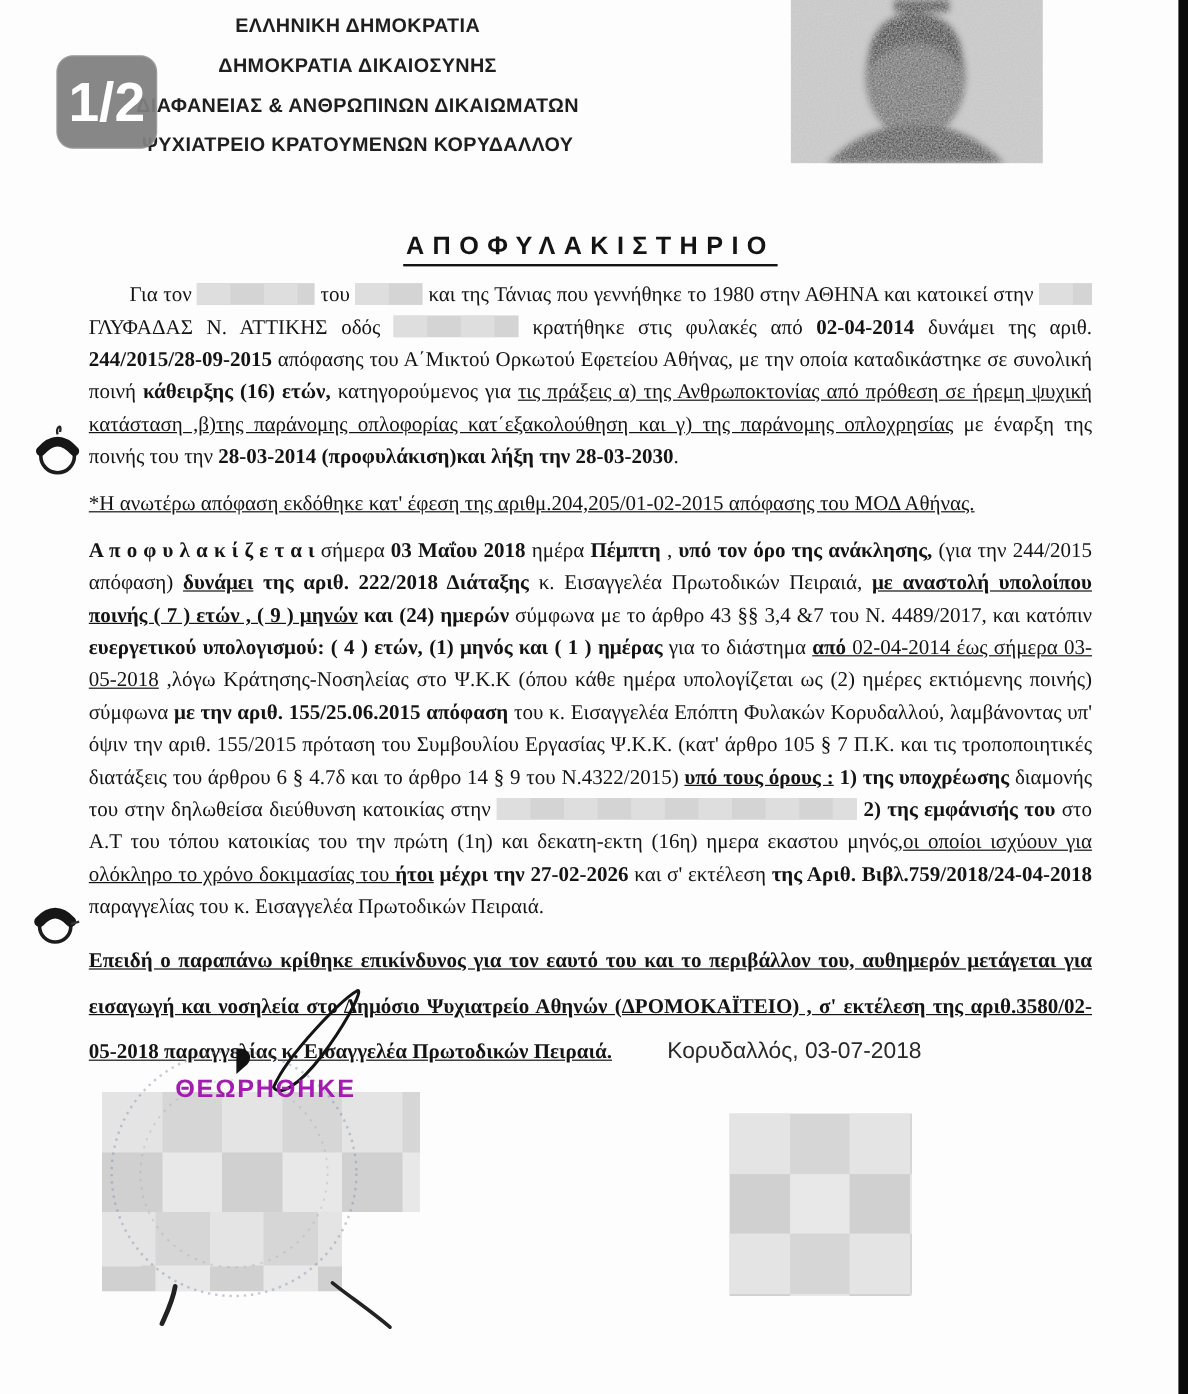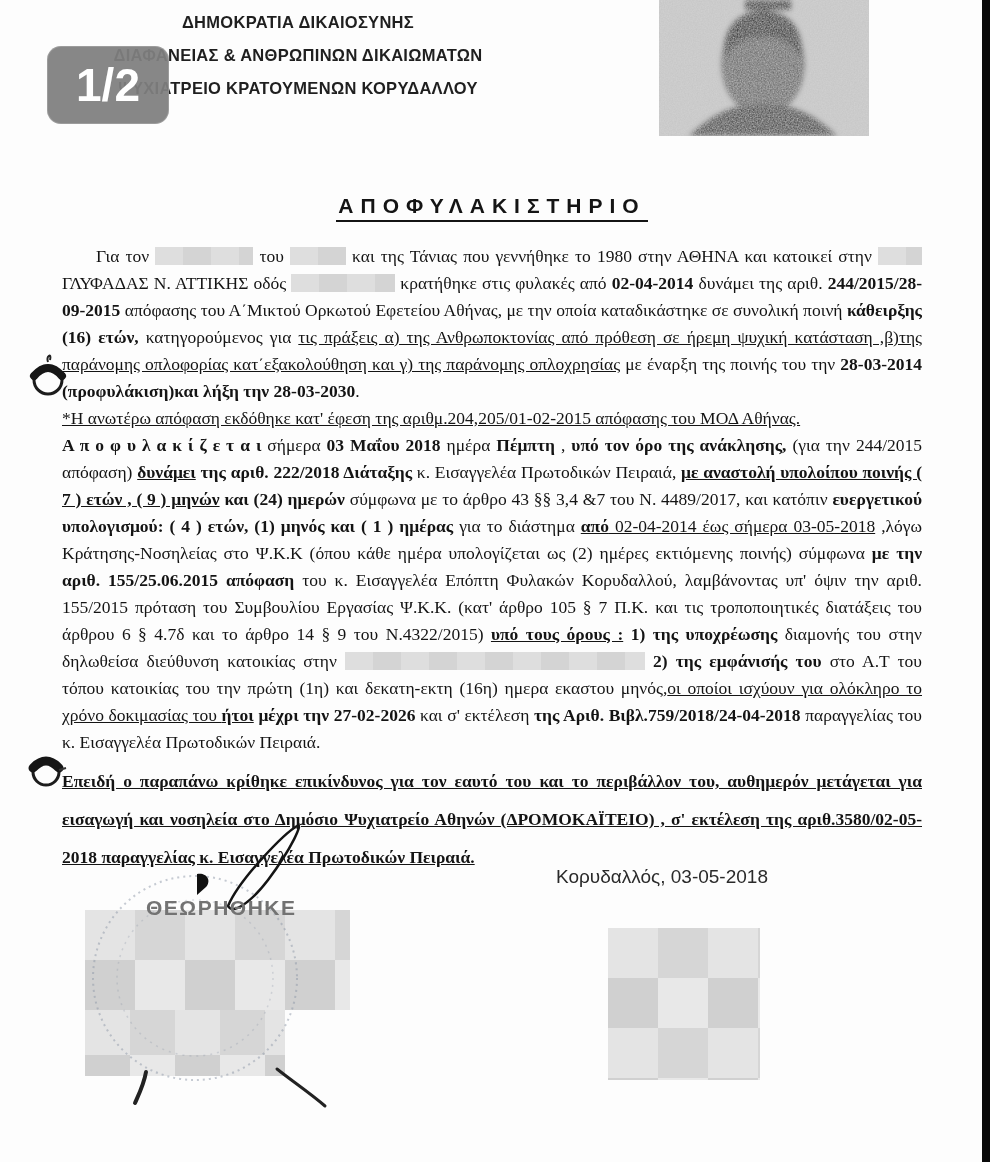--- a/index.html
+++ b/index.html
@@ -12,21 +12,21 @@
   
   .gov-header {
     position:absolute; left:78px; top:6px; width:440px;
     text-align:center; font-family:"Liberation Sans", sans-serif;
     font-weight:bold; font-size:16.5px; line-height:33px; color:#1f1f1f;
     letter-spacing:0.3px;
   }
 
   
   .badge {
-    position:absolute; left:47px; top:46px; width:122px; height:78px;
+    position:absolute; left:47px; top:46px; width:84px; height:78px;
     background:rgba(128,128,128,0.94); border-radius:14px;
     color:#ffffff; font-family:"Liberation Sans", sans-serif;
     font-weight:bold; font-size:46px; line-height:78px; text-align:center;
     box-shadow:inset 0 0 0 1px rgba(255,255,255,0.18);
   }
 
   
   .photo { position:absolute; left:659px; top:0; }
 
   
@@ -35,27 +35,27 @@
   
   .mark { position:absolute; }
   .mark1 { left:26px; top:348px; }
   .mark2 { left:24px; top:746px; }
 
   
   .doc-column {
     position:absolute; left:62px; top:192px; width:860px;
     font-size:17.5px; line-height:27px; text-align:justify; color:#141414;
   }
-  .doc-title { text-align:center; margin:0 0 22px 0; }
+  .doc-title { text-align:center; margin:0 0 10px 0; }
   .doc-title span {
     font-family:"Liberation Sans", sans-serif; font-weight:bold;
     font-size:21px; letter-spacing:7px;
     border-bottom:2.5px solid #141414; padding:0 2px 3px 2px;
   }
-  .para { margin:0; }
+  .para { margin:12px; }
   .para.indent { text-indent:34px; }
   .para.final { font-weight:bold; text-decoration:underline; line-height:38px; margin-top:6px; }
   .b { font-weight:bold; }
   .u { text-decoration:underline; }
 
   
   .rdt {
     display:inline-block; height:18px; vertical-align:-3px;
     background-color:#dcdcdc;
     background-image:conic-gradient(#d4d4d4 25%, #e3e3e3 0 50%, #cecece 0 75%, #dedede 0);
@@ -69,33 +69,34 @@
   }
   .block-a { left:85px;  top:910px;  width:265px; height:100px; }
   .block-b { left:85px;  top:1010px; width:200px; height:66px; background-size:90px 90px; }
   .block-c { left:608px; top:928px;  width:152px; height:152px; }
 
   
   .bottom-overlay { position:absolute; left:0; top:788px; }
   .stamp-text {
     position:absolute; left:146px; top:896px;
     font-family:"Liberation Sans", sans-serif; font-weight:bold;
-    font-size:21px; letter-spacing:1.5px; color:#737373;
+    font-size:21px; letter-spacing:1.5px; color:#a21caf;
   }
   .place-date {
     position:absolute; left:556px; top:866px;
     font-family:"Liberation Sans", sans-serif; font-size:19px; color:#2a2a2a;
   }
 </style>
 </head>
 <body>
 
 <div class="page">
 
   <div class="gov-header">
+    <div>ΕΛΛΗΝΙΚΗ ΔΗΜΟΚΡΑΤΙΑ</div>
     <div>ΔΗΜΟΚΡΑΤΙΑ ΔΙΚΑΙΟΣΥΝΗΣ</div>
     <div>ΔΙΑΦΑΝΕΙΑΣ &amp; ΑΝΘΡΩΠΙΝΩΝ ΔΙΚΑΙΩΜΑΤΩΝ</div>
     <div>ΨΥΧΙΑΤΡΕΙΟ ΚΡΑΤΟΥΜΕΝΩΝ  ΚΟΡΥΔΑΛΛΟΥ</div>
   </div>
 
   <div class="badge">1/2</div>
 
   <svg class="photo" width="210" height="136">
     <defs>
       <filter id="grainF" x="0" y="0" width="100%" height="100%">
@@ -149,15 +150,15 @@
   <svg class="bottom-overlay" width="990" height="374">
     <circle cx="195" cy="190" r="102" fill="none" stroke="#8d98a8" stroke-width="2" stroke-dasharray="2 4" opacity="0.5"></circle>
     <circle cx="195" cy="190" r="78" fill="none" stroke="#8d98a8" stroke-width="1.5" stroke-dasharray="2 5" opacity="0.3"></circle>
     <path d="M228 118 C240 90 285 45 297 38 C304 33 292 60 268 92 C248 118 232 126 228 118 Z" fill="none" stroke="#141414" stroke-width="2.5"></path>
     <path d="M197 86 C206 84 212 92 206 99 L197 107 Z" fill="#111111"></path>
     <path d="M146 284 C144 296 139 306 135 315" stroke="#222222" stroke-width="4" fill="none" stroke-linecap="round"></path>
     <path d="M277 281 C292 293 310 305 325 318" stroke="#222222" stroke-width="3" fill="none" stroke-linecap="round"></path>
   </svg>
 
   <div class="stamp-text">ΘΕΩΡΗΘΗΚΕ</div>
-  <div class="place-date">Κορυδαλλός,  03-05-2018</div>
+  <div class="place-date">Κορυδαλλός,  03-07-2018</div>
 
 </div>
 
 </body></html>

